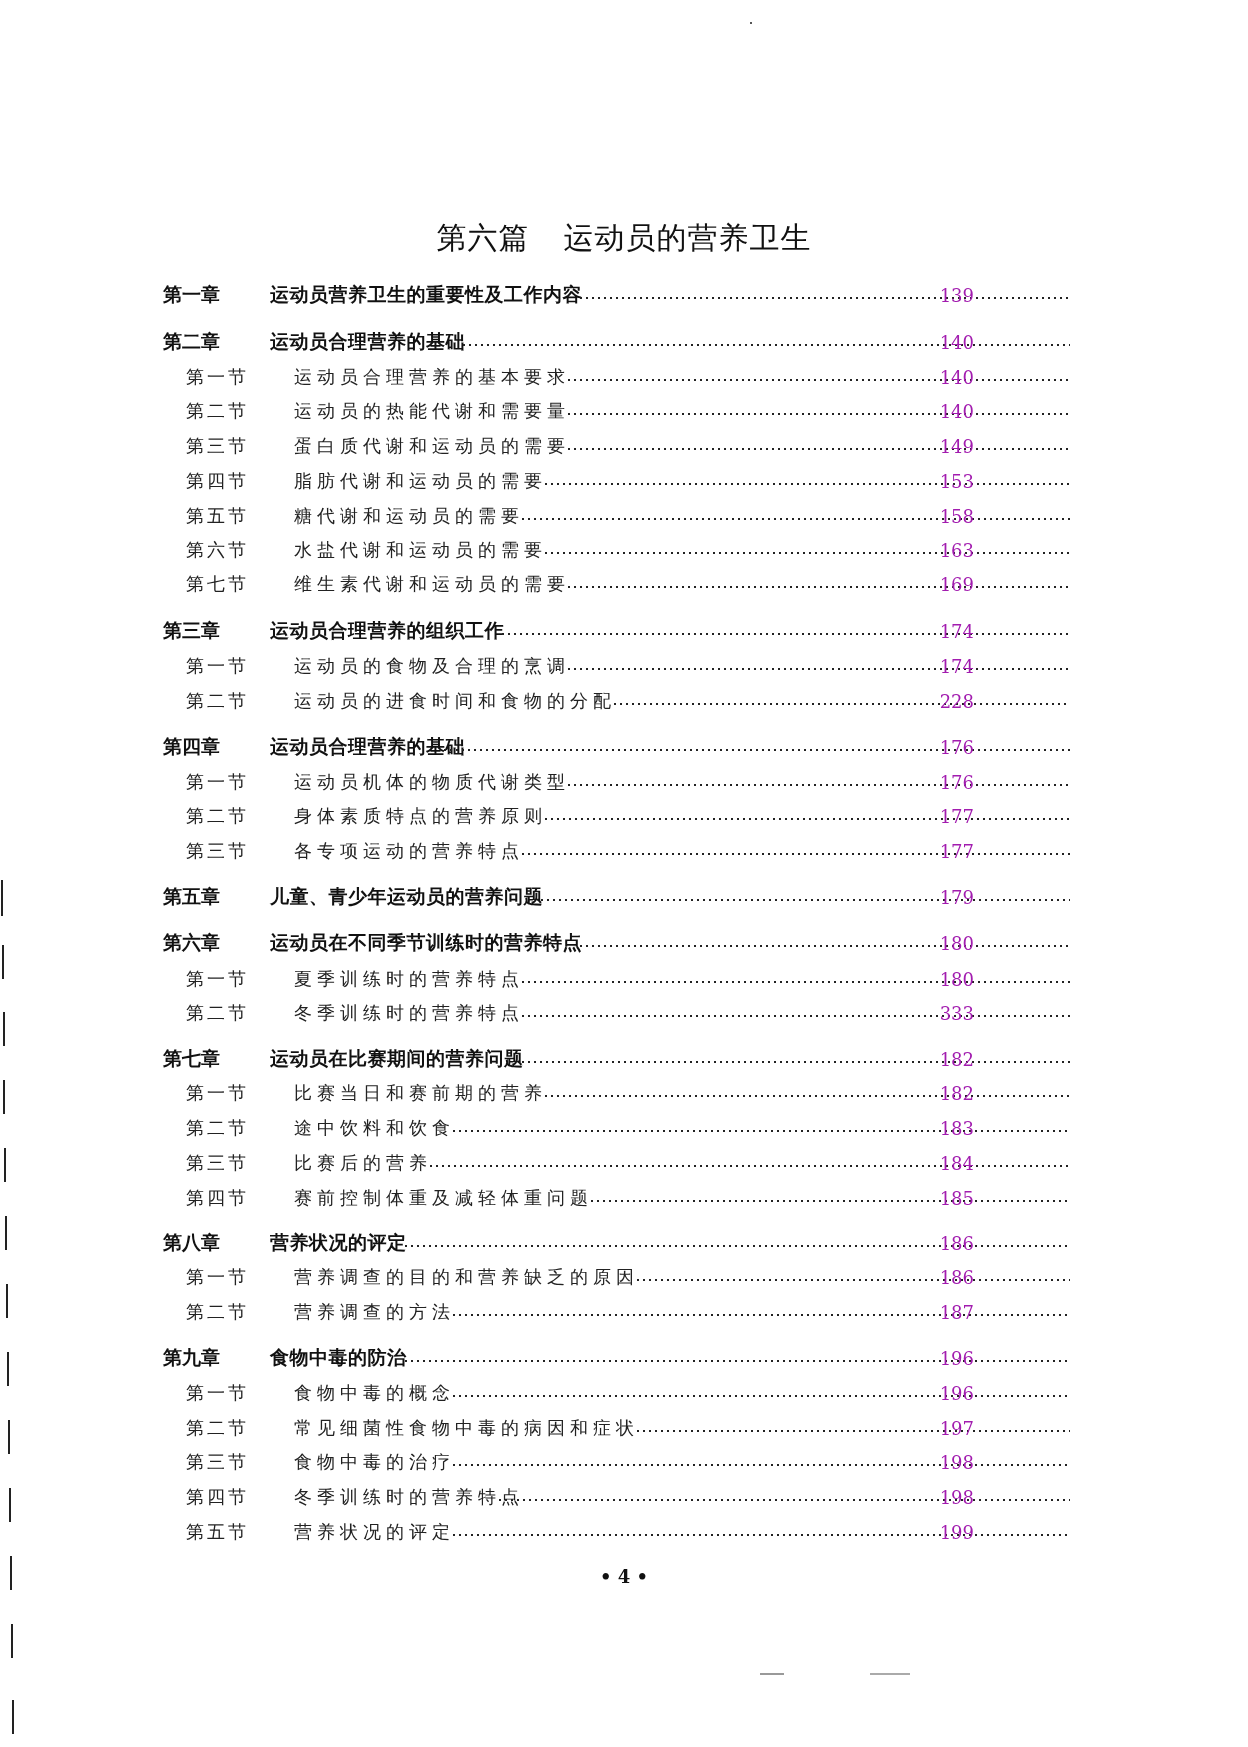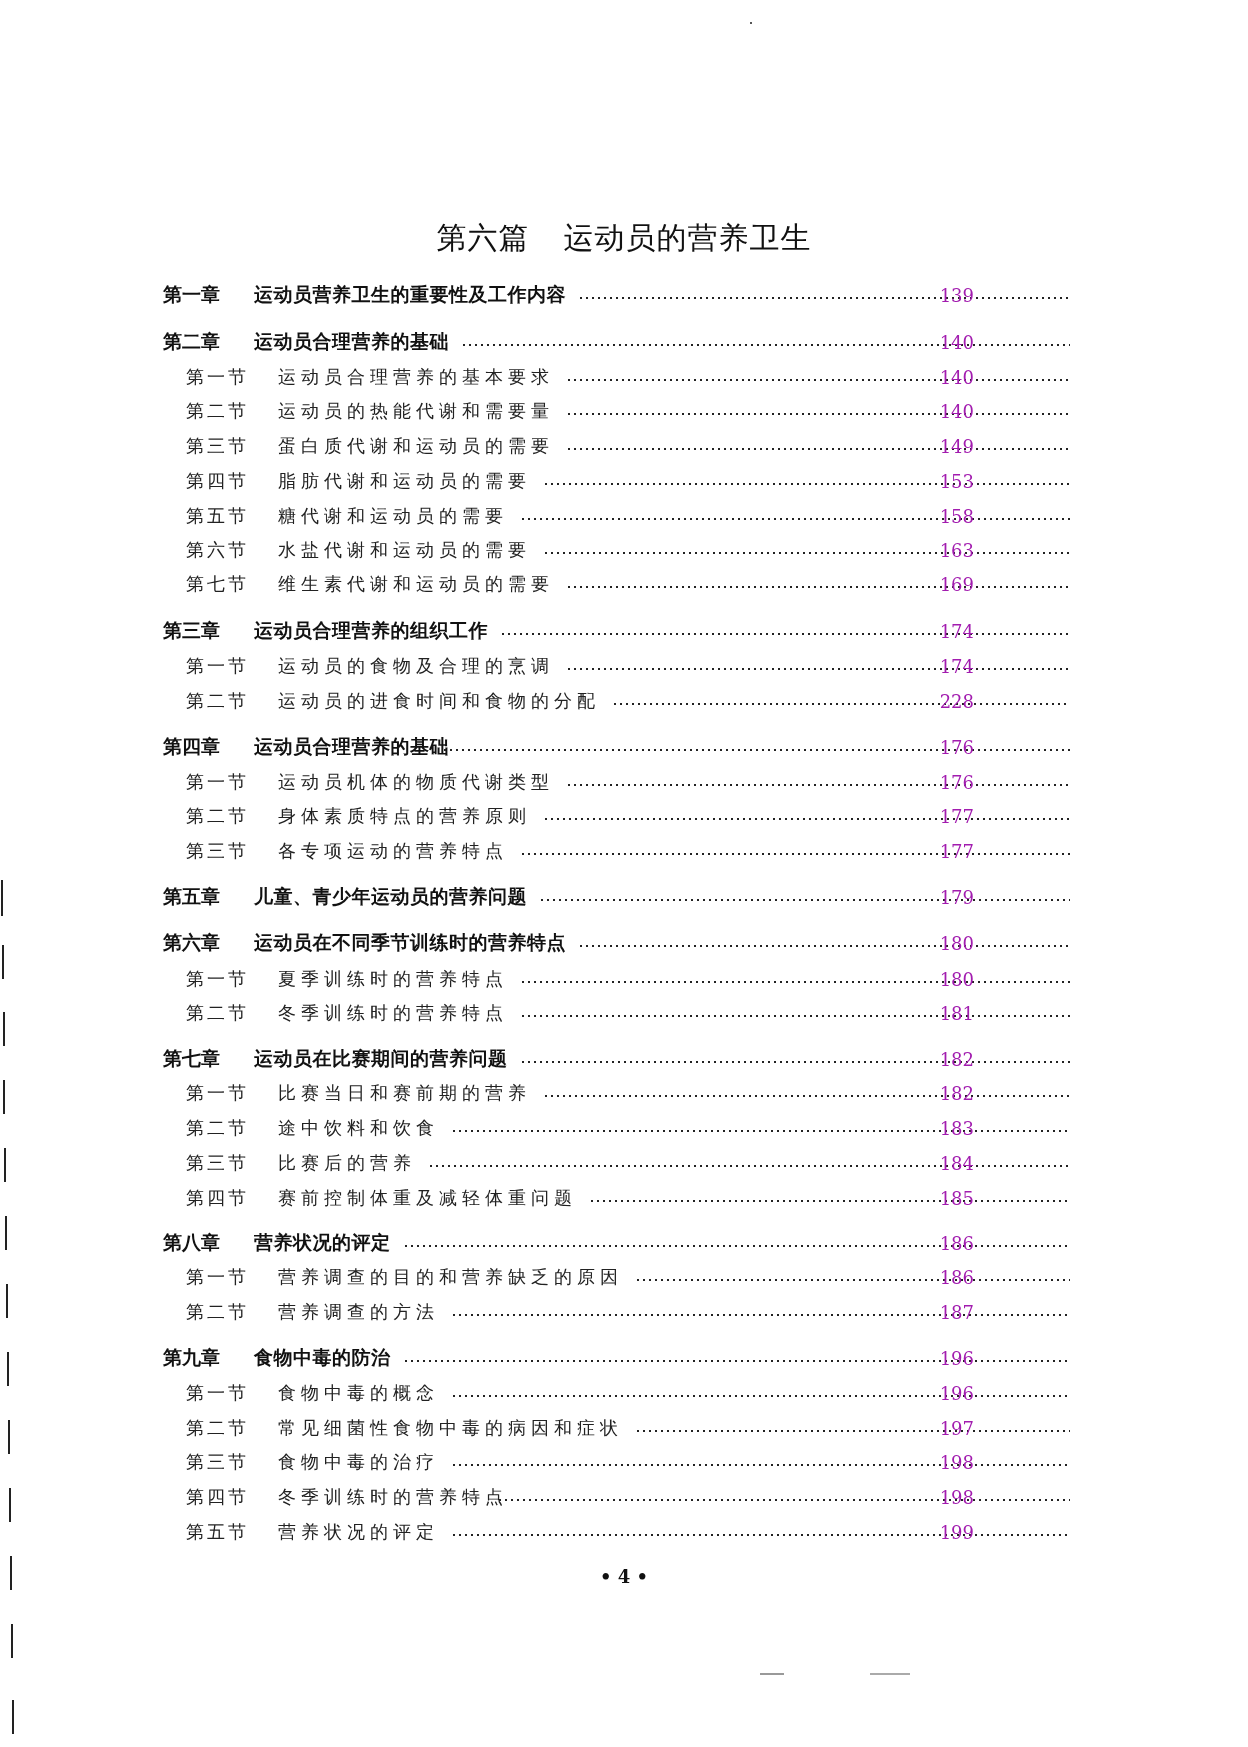--- a/index.html
+++ b/index.html
@@ -5,21 +5,21 @@
   html, body { margin: 0; padding: 0; background: #ffffff; }
   body { width: 1248px; height: 1747px; position: relative; overflow: hidden;
          font-family: "DejaVu Sans", "Liberation Sans", sans-serif; color: #111; }
   .page-title { position: absolute; top: 218px; left: 0; width: 1248px; text-align: center;
                 font-size: 30px; font-family: "DejaVu Serif", "Liberation Serif", serif;
                 letter-spacing: 1px; color: #111; }
   .page-title .gap { display: inline-block; width: 34px; }
   .toc { position: absolute; left: 0; top: 0; width: 1248px; }
   .row { position: absolute; left: 0; width: 1116px; height: 26px; display: flex; align-items: center; }
   .row .label { position: absolute; white-space: nowrap; }
-  .row .title { position: absolute; white-space: nowrap; }
+  .row .title { position: absolute; white-space: nowrap; margin-left: 16px; }
   .row .leader { position: absolute; height: 2px; top: 15px;
                  background-image: radial-gradient(circle, #222 0.9px, transparent 1.1px);
                  background-size: 6px 2px; background-repeat: repeat-x; }
   .row .page { position: absolute; right: 142px; font-family: "DejaVu Serif", "Liberation Serif", serif;
                font-size: 18px; color: #a21caf; }
   .chapter .label, .chapter .title { font-weight: bold; font-size: 19px; }
   .chapter .label { left: 163px; letter-spacing: 0px; }
   .chapter .title { left: 254px; letter-spacing: 0.5px; }
   .section .label, .section .title { font-size: 18px; font-weight: normal; color: #222; }
   .section .label { left: 186px; letter-spacing: 3px; }
@@ -148,21 +148,21 @@
     <div class="row section" style="top: 966px;">
       <span class="label">第一节</span>
       <span class="title">夏季训练时的营养特点</span>
       <span class="leader" style="left: 520px; width: 550px;"></span>
       <span class="page">180</span>
     </div>
     <div class="row section" style="top: 1000px;">
       <span class="label">第二节</span>
       <span class="title">冬季训练时的营养特点</span>
       <span class="leader" style="left: 520px; width: 550px;"></span>
-      <span class="page">181</span>
+      <span class="page">333</span>
     </div>
     <div class="row chapter" style="top: 1046px;">
       <span class="label">第七章</span>
       <span class="title">运动员在比赛期间的营养问题</span>
       <span class="leader" style="left: 520px; width: 550px;"></span>
       <span class="page">182</span>
     </div>
     <div class="row section" style="top: 1080px;">
       <span class="label">第一节</span>
       <span class="title">比赛当日和赛前期的营养</span>

